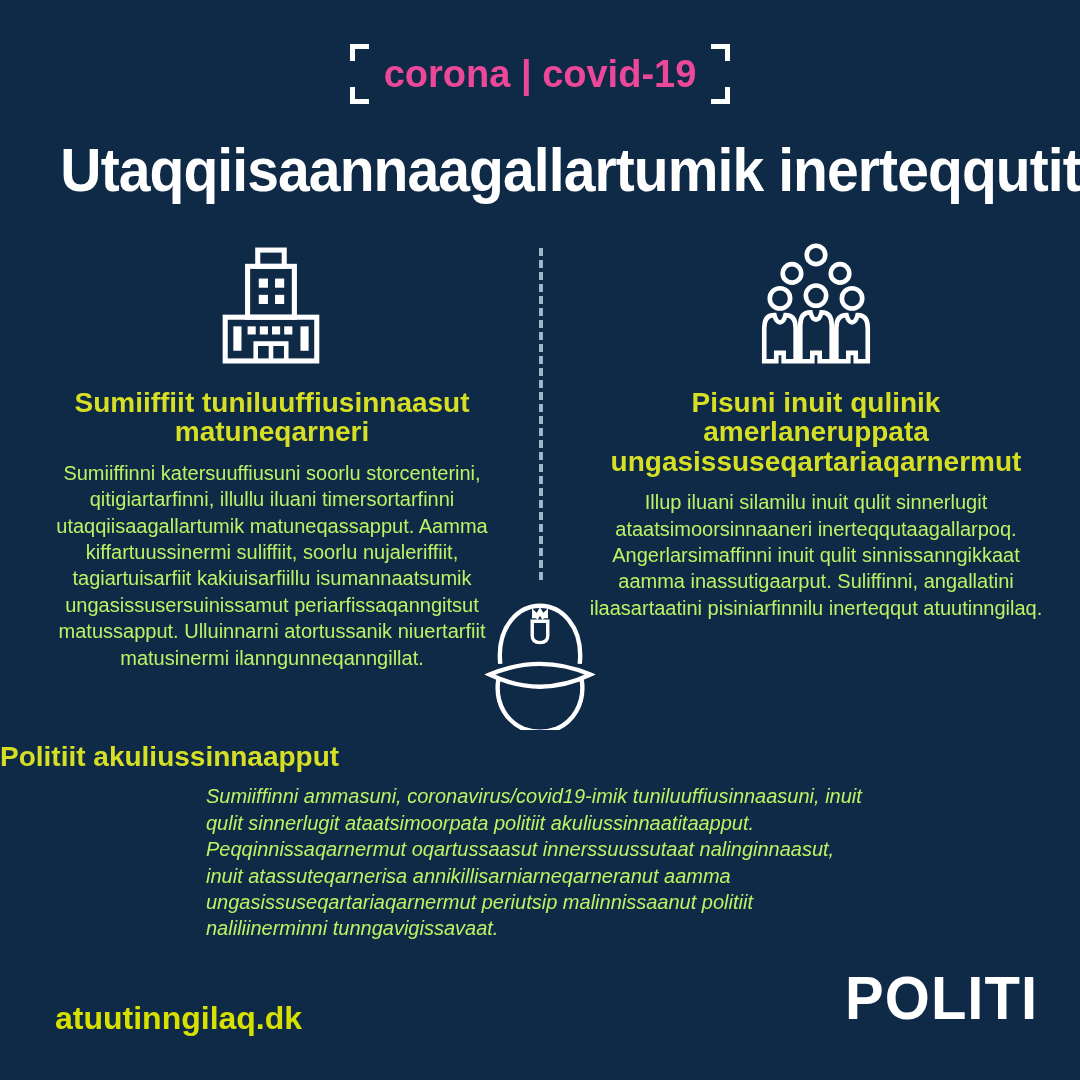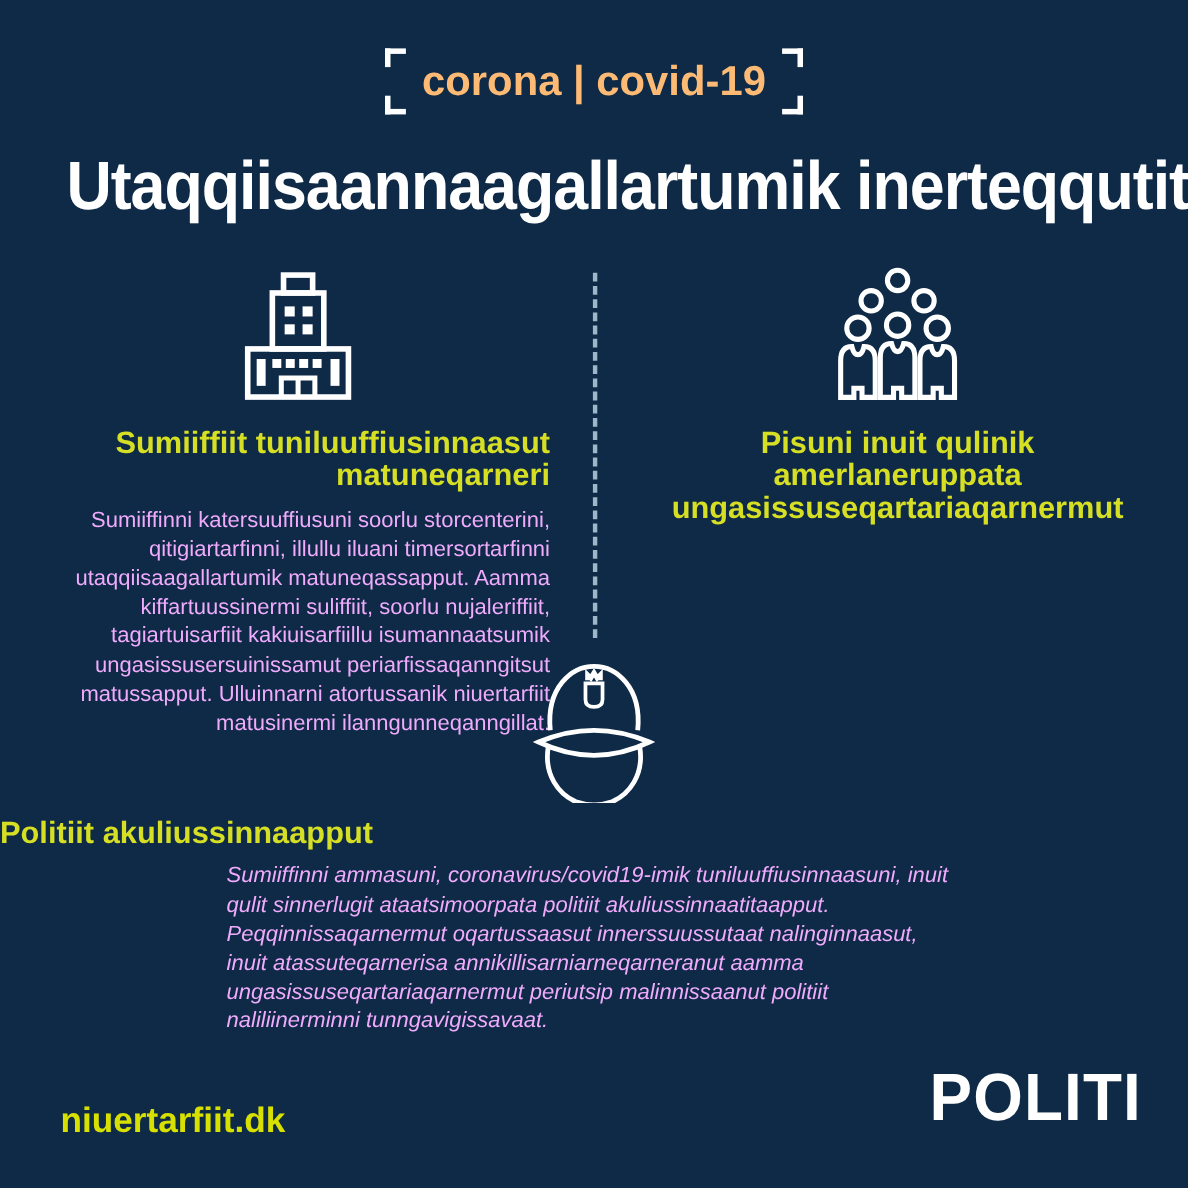--- a/index.html
+++ b/index.html
@@ -12,37 +12,37 @@
   .poster{position:relative;width:1080px;height:1080px;background:#0e2a47;}
 
   
   .logo{position:absolute;top:44px;left:0;width:100%;display:flex;justify-content:center;align-items:center;}
   .bracket{width:18px;height:60px;position:relative;flex:0 0 auto;}
   .bracket::before,.bracket::after{content:"";position:absolute;width:14px;height:12px;}
   .bracket.left::before{top:0;left:0;border-top:5px solid #fff;border-left:5px solid #fff;}
   .bracket.left::after{bottom:0;left:0;border-bottom:5px solid #fff;border-left:5px solid #fff;}
   .bracket.right::before{top:0;right:0;border-top:5px solid #fff;border-right:5px solid #fff;}
   .bracket.right::after{bottom:0;right:0;border-bottom:5px solid #fff;border-right:5px solid #fff;}
-  .logo-text{color:#fdba74;font-size:38px;font-weight:bold;margin:0 16px;letter-spacing:0;}
+  .logo-text{color:#ec4899;font-size:38px;font-weight:bold;margin:0 16px;letter-spacing:0;}
 
   
   .title{position:absolute;top:118px;left:0;width:100%;margin:16px;text-align:center;}
   .title span{display:inline-block;color:#fff;font-size:62px;font-weight:800;letter-spacing:-1px;transform:scaleX(0.92);transform-origin:center;white-space:nowrap;}
 
   
   .divider{position:absolute;left:539px;top:248px;height:332px;width:0;border-left:4px dashed #9db7c8;}
 
   
   .col{position:absolute;top:242px;width:456px;text-align:center;}
-  .col.left{left:44px;text-align:right;}
+  .col.left{left:44px;}
   .col.right{right:36px;}
   .icon-wrap{height:122px;display:flex;justify-content:center;align-items:flex-end;}
   .icon-wrap svg{display:block;}
   h2.sec-heading{color:#d6df23;font-size:28px;font-weight:bold;line-height:1.05;margin:24px 0 13px;}
-  p.sec-body{color:#f0abfc;font-size:20px;line-height:1.32;margin:0;}
+  p.sec-body{color:#bef264;font-size:20px;line-height:1.32;margin:0;}
 
   
   .center-sec{position:absolute;top:590px;left:0;width:100%;text-align:left;}
   .center-sec .icon-wrap{height:140px;align-items:flex-end;}
   .center-sec h2.sec-heading{margin:12px 0 12px;}
   .center-sec p.sec-body{width:668px;margin:0 auto;font-style:italic;}
 
   
   .hotline{position:absolute;left:55px;top:958px;color:#e6edf3;font-size:31px;font-weight:400;}
   .website{position:absolute;left:55px;top:1000px;color:#d8e000;font-size:32px;font-weight:bold;}
@@ -94,32 +94,33 @@
         <circle cx="92" cy="34" r="10"></circle>
         <circle cx="27" cy="61" r="11"></circle>
         <circle cx="66" cy="58" r="11"></circle>
         <circle cx="105" cy="61" r="11"></circle>
         <path d="M10 129 V93 Q10 79 21 79 Q23 87 27 87 Q31 87 33 79 Q44 79 44 93 V129 H31 v-9 h-8 v9 Z"></path>
         <path d="M49 129 V90 Q49 76 60 76 Q62 84 66 84 Q70 84 72 76 Q83 76 83 90 V129 H70 v-9 h-8 v9 Z"></path>
         <path d="M88 129 V93 Q88 79 99 79 Q101 87 105 87 Q109 87 111 79 Q122 79 122 93 V129 H109 v-9 h-8 v9 Z"></path>
       </svg>
     </div>
     <h2 class="sec-heading">Pisuni inuit qulinik amerlaneruppata ungasissuseqartariaqarnermut</h2>
+    <p class="sec-body">Illup iluani silamilu inuit qulit sinnerlugit ataatsimoorsinnaaneri inerteqqutaagallarpoq. Angerlarsimaffinni inuit qulit sinnissanngikkaat aamma inassutigaarput. Suliffinni, angallatini ilaasartaatini pisiniarfinnilu inerteqqut atuutinngilaq.</p>
   </section>
 
   <section class="center-sec">
     <div class="icon-wrap">
       <svg width="126" height="138" viewBox="0 0 130 142" fill="none" stroke="#ffffff" stroke-width="4.5">
         <path d="M24 74 C20 34 44 14 65 14 C86 14 110 34 106 74"></path>
         <polyline points="59,27 59,22 62,25 65,20 68,25 71,22 71,27"></polyline>
         <path d="M57 30 h16 v15 q0 7 -8 7 q-8 0 -8 -7 Z" stroke-width="3.5"></path>
         <path d="M13 85 Q65 63 117 85 Q65 110 13 85 Z"></path>
         <path d="M22 90 C18 116 32 134 48 141 Q65 147 82 141 C98 134 112 116 108 90"></path>
       </svg>
     </div>
     <h2 class="sec-heading">Politiit akuliussinnaapput</h2>
     <p class="sec-body">Sumiiffinni ammasuni, coronavirus/covid19-imik tuniluuffiusinnaasuni, inuit qulit sinnerlugit ataatsimoorpata politiit akuliussinnaatitaapput. Peqqinnissaqarnermut oqartussaasut innerssuussutaat nalinginnaasut, inuit atassuteqarnerisa annikillisarniarneqarneranut aamma ungasissuseqartariaqarnermut periutsip malinnissaanut politiit naliliinerminni tunngavigissavaat.</p>
   </section>
 
-  <div class="website">niuertarfiit.dk</div>
+  <div class="website">atuutinngilaq.dk</div>
   <div class="brand">POLITI</div>
 
 </div>
 
 </body></html>

